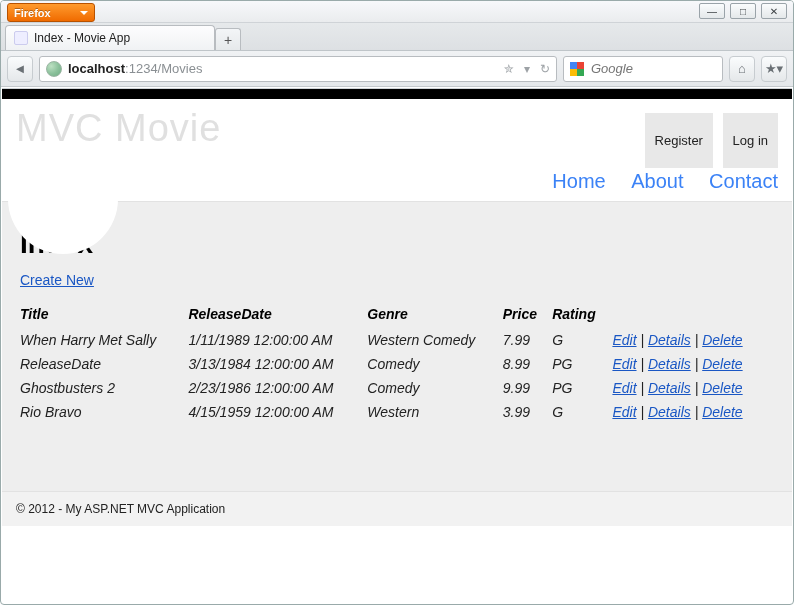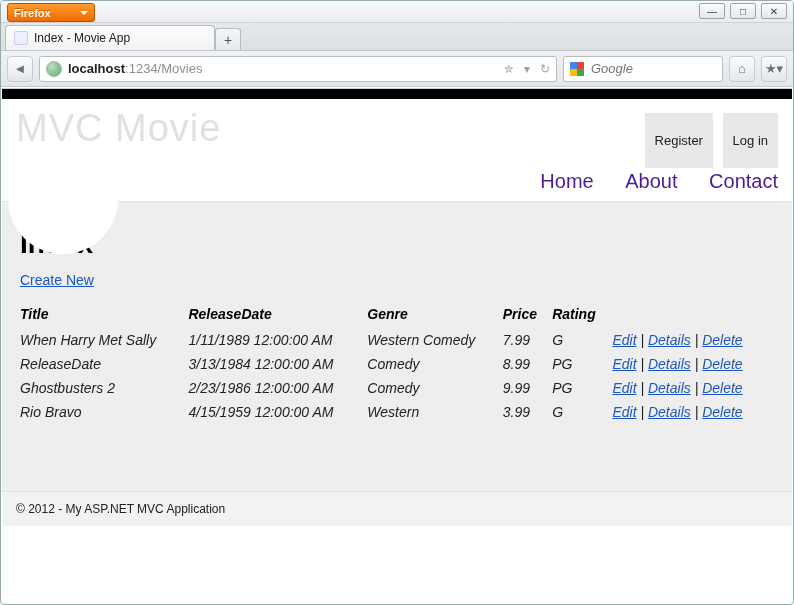--- a/index.html
+++ b/index.html
@@ -132,21 +132,21 @@
   .authbox { margin-top:14px; }
   .authbox span{
     display:inline-block; background:#e8e8e8; color:#222;
     padding:20px 10px; font-size:13px; margin-left:6px;
   }
   .navlinks {
     text-align:right; padding:2px 14px 8px 14px;
     font-size:20px; color:#8f9396;
   }
   .navlinks a{
-    color:#4c1d95; text-decoration:none; margin-left:26px; font-weight:500;
+    color:#3b82f6; text-decoration:none; margin-left:20px; font-weight:500;
   }
   .content-area {
     background:#eeeeee;
     border-top:1px solid #e2e2e2;
     padding: 26px 18px 34px 18px;
     min-height:290px;
   }
   .content-area h1{
     font-size:28px; margin:0 0 12px 0; font-weight:700;
   }

